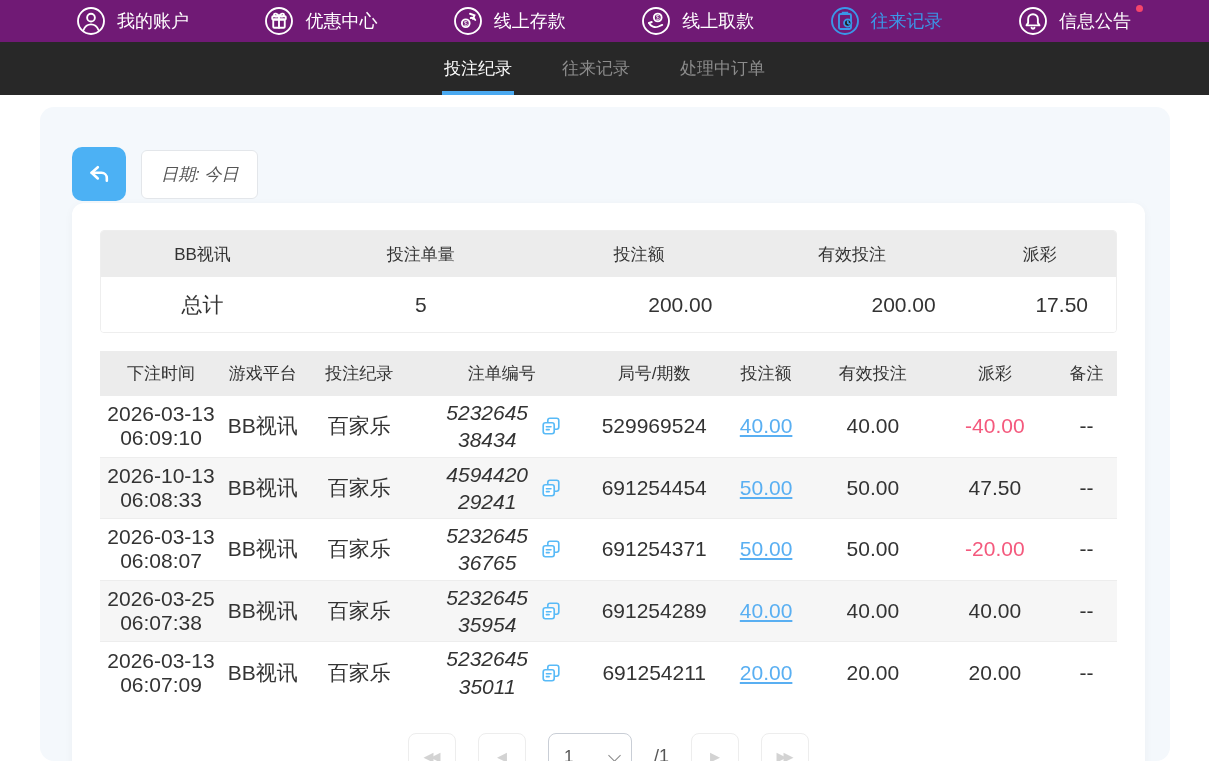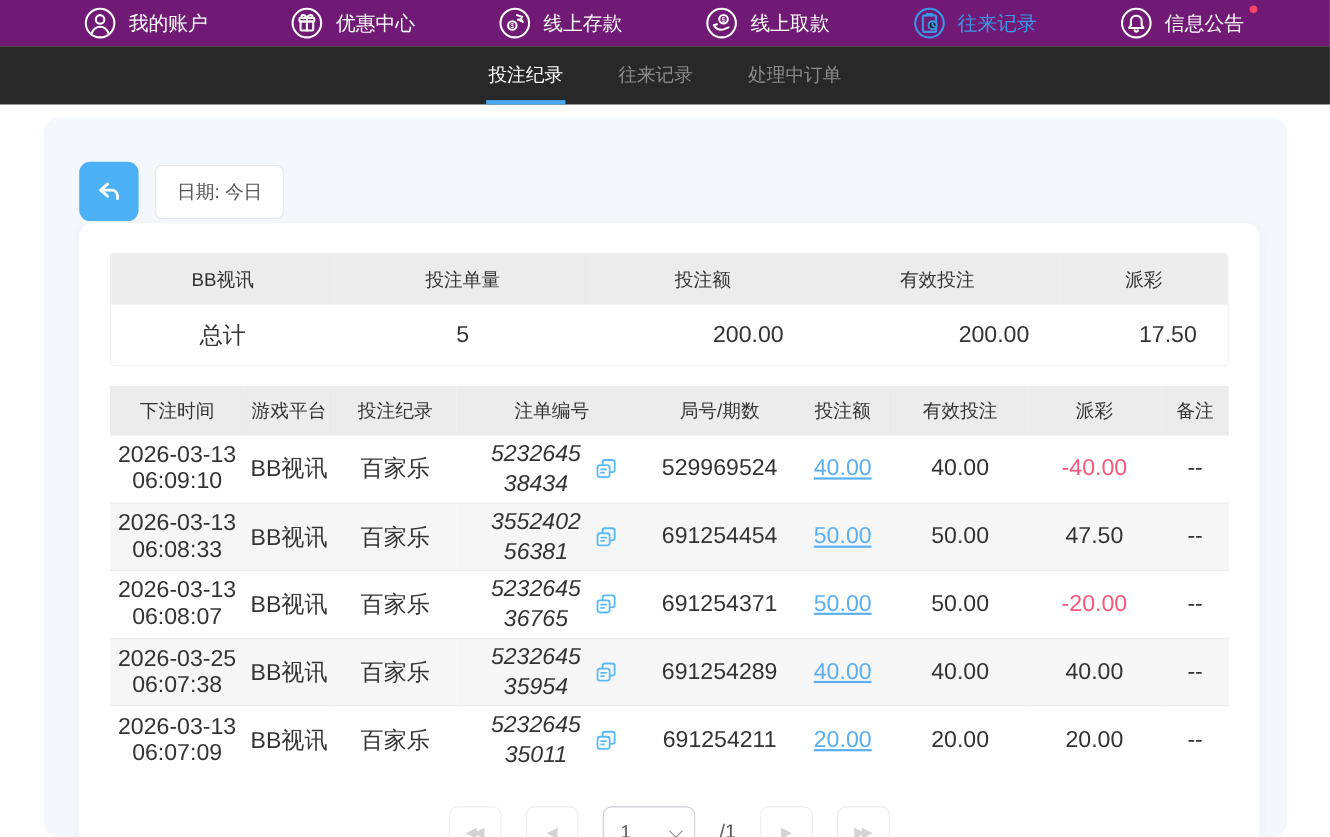--- a/index.html
+++ b/index.html
@@ -22,21 +22,21 @@
   .tab { color:#8c8c8c; font-size:17px; height:100%; display:flex; align-items:center;
     position:relative; cursor:pointer; padding:0 2px; }
   .tab.active { color:#fff; }
   .tab.active::after { content:""; position:absolute; left:0; right:0; bottom:0;
     height:4px; background:#4aa9f0; }
 
   
   .panel { margin:12px 39px 0 40px; height:654px; background:#f4f8fc;
     border-radius:14px; padding:40px 25px 0 32px; overflow:hidden; }
 
-  .toolbar { display:flex; align-items:center; gap:15px; margin-bottom:2px; height:54px; }
+  .toolbar { display:flex; align-items:center; gap:15px; margin-bottom:2px; height:54px;font-style:italic; }
   .back-btn { width:54px; height:54px; border-radius:10px; background:#4cb1f4;
     border:none; display:flex; align-items:center; justify-content:center; cursor:pointer; }
   .date-chip { background:#fff; border:1px solid #e3e6ea; border-radius:6px;
     height:49px; display:flex; align-items:center; padding:0 19px; font-size:17px;
     color:#555; cursor:pointer; }
 
   .card { margin-top:2px; background:#fff; border-radius:12px;
     box-shadow:0 2px 10px rgba(0,0,0,.04); padding:27px 28px 40px; height:600px; }
 
   table { width:100%; border-collapse:collapse; table-layout:fixed; }
@@ -256,26 +256,26 @@
           </span>
         </td>
         <td>529969524</td>
         <td><a class="bet-link">40.00</a></td>
         <td>40.00</td>
         <td class="neg">-40.00</td>
         <td>--</td>
       </tr>
 
       <tr>
-        <td>2026-03-13 06:08:33</td>
-        <td>BB视讯</td>
-        <td>百家乐</td>
-        <td>
-          <span class="order-cell">
-            <span class="order-no">355240256381</span>
+        <td>2026-10-13 06:08:33</td>
+        <td>BB视讯</td>
+        <td>百家乐</td>
+        <td>
+          <span class="order-cell">
+            <span class="order-no">459442029241</span>
             <button class="copy-btn">
               <svg viewBox="0 0 24 24" fill="none" stroke="#58baf7" stroke-width="1.8" stroke-linecap="round">
                 <rect x="8.5" y="3.5" width="12" height="12" rx="2.4"></rect>
                 <rect x="3.5" y="8.5" width="12" height="12" rx="2.4" fill="#fff"></rect>
                 <path d="M7 12.8h5M7 16h3"></path>
               </svg>
             </button>
           </span>
         </td>
         <td>691254454</td>

